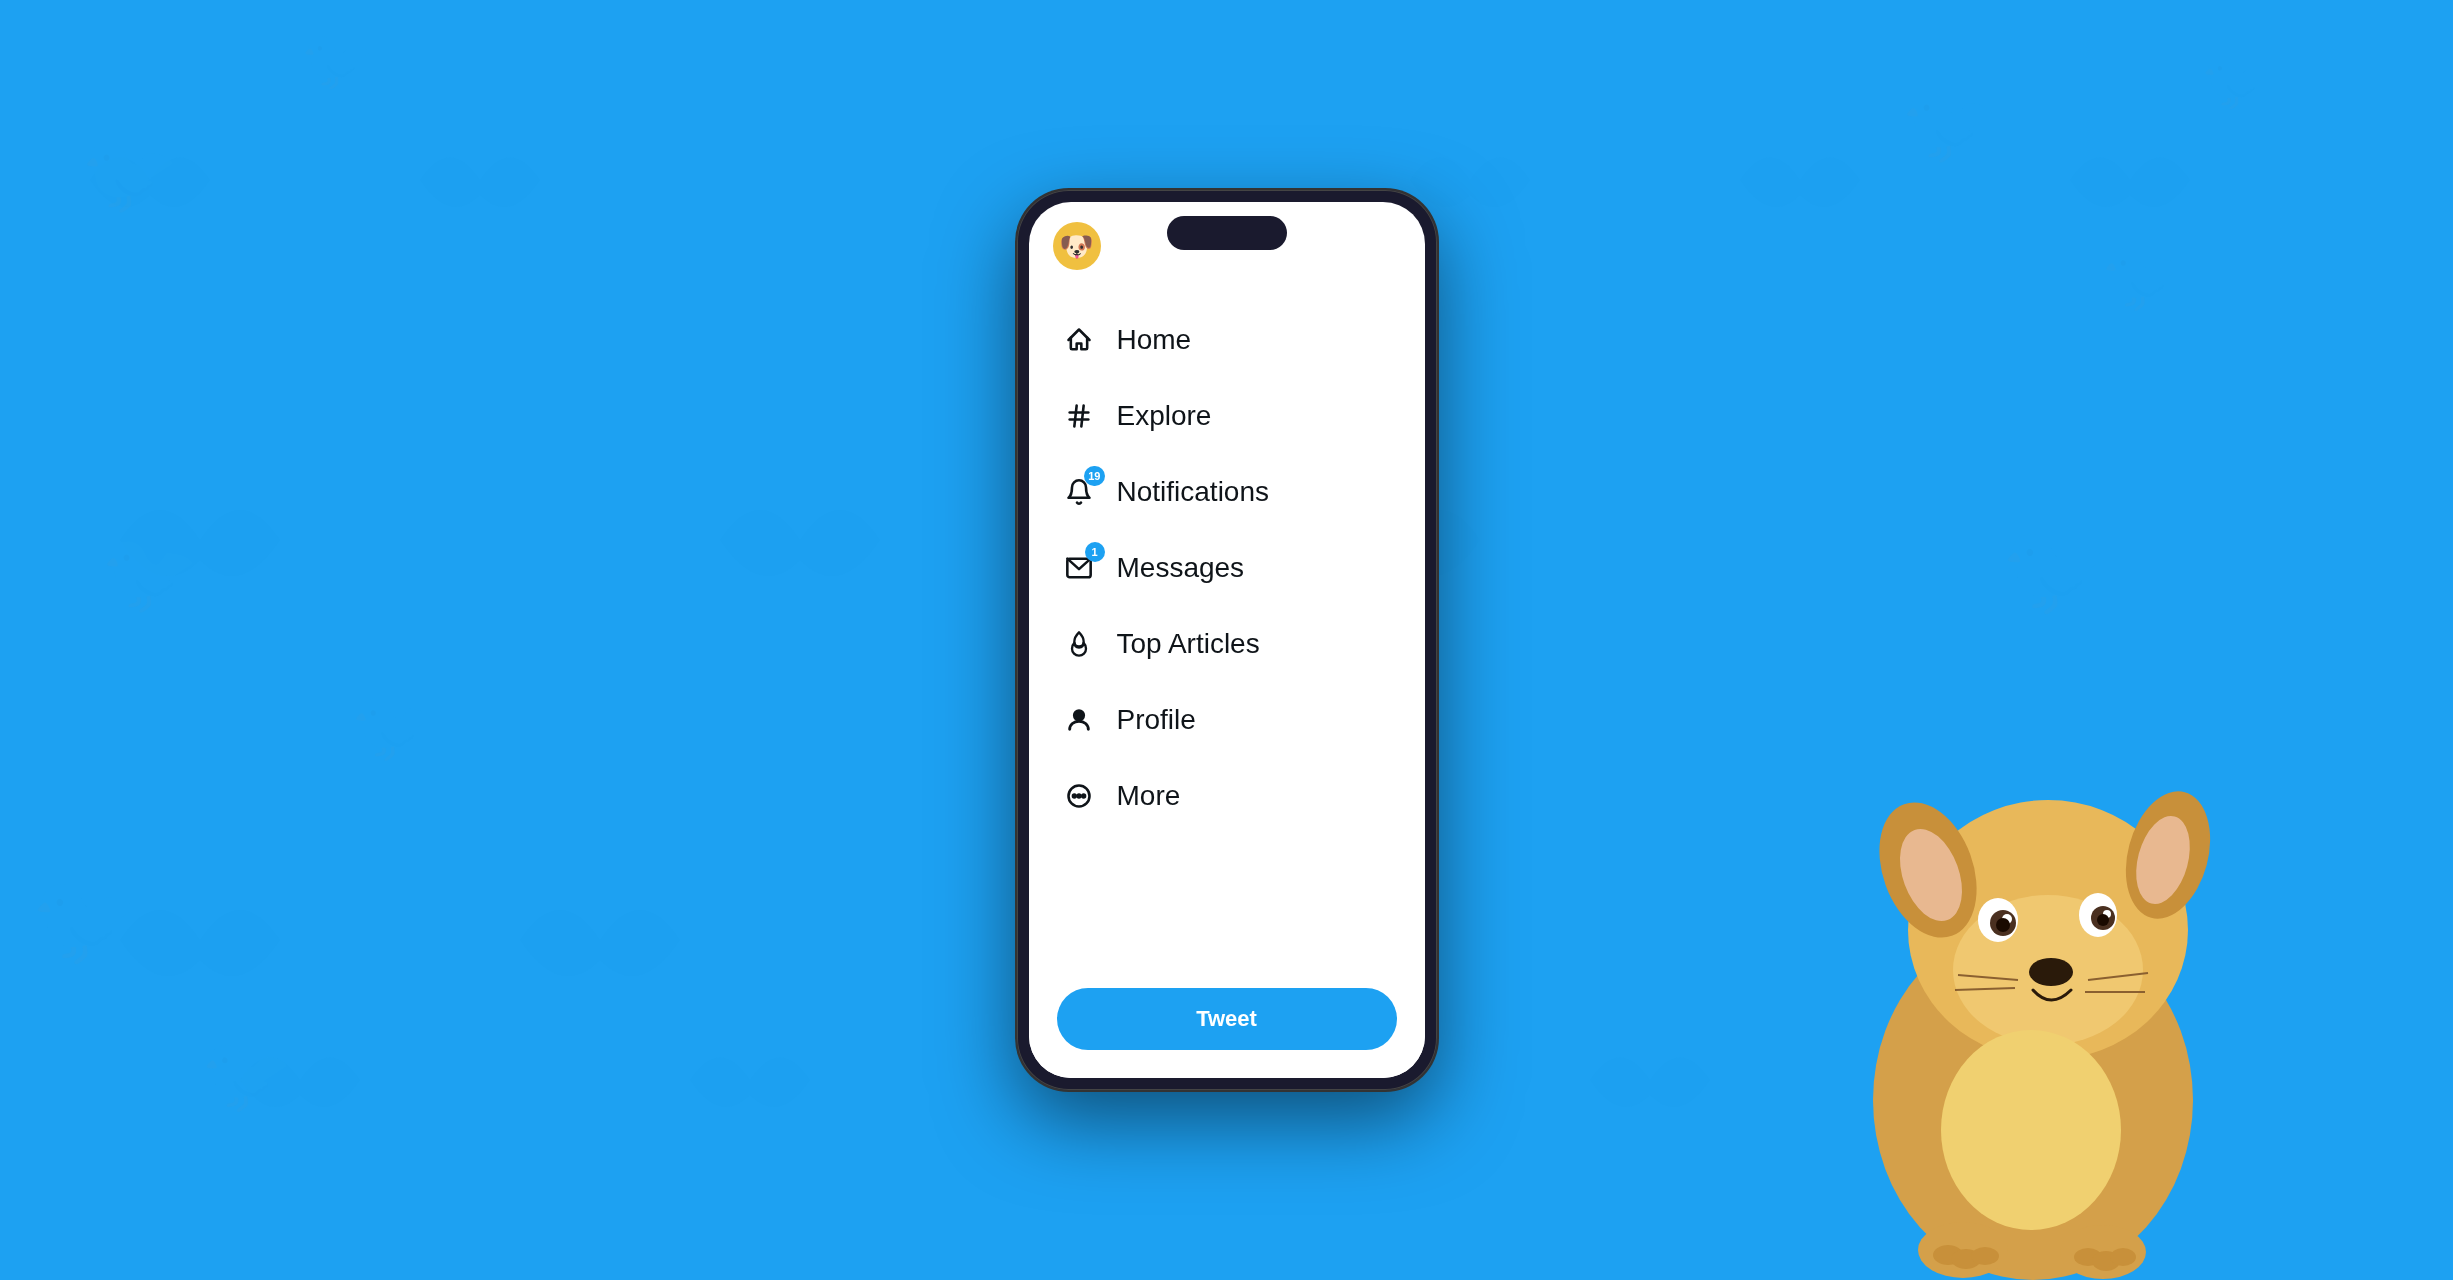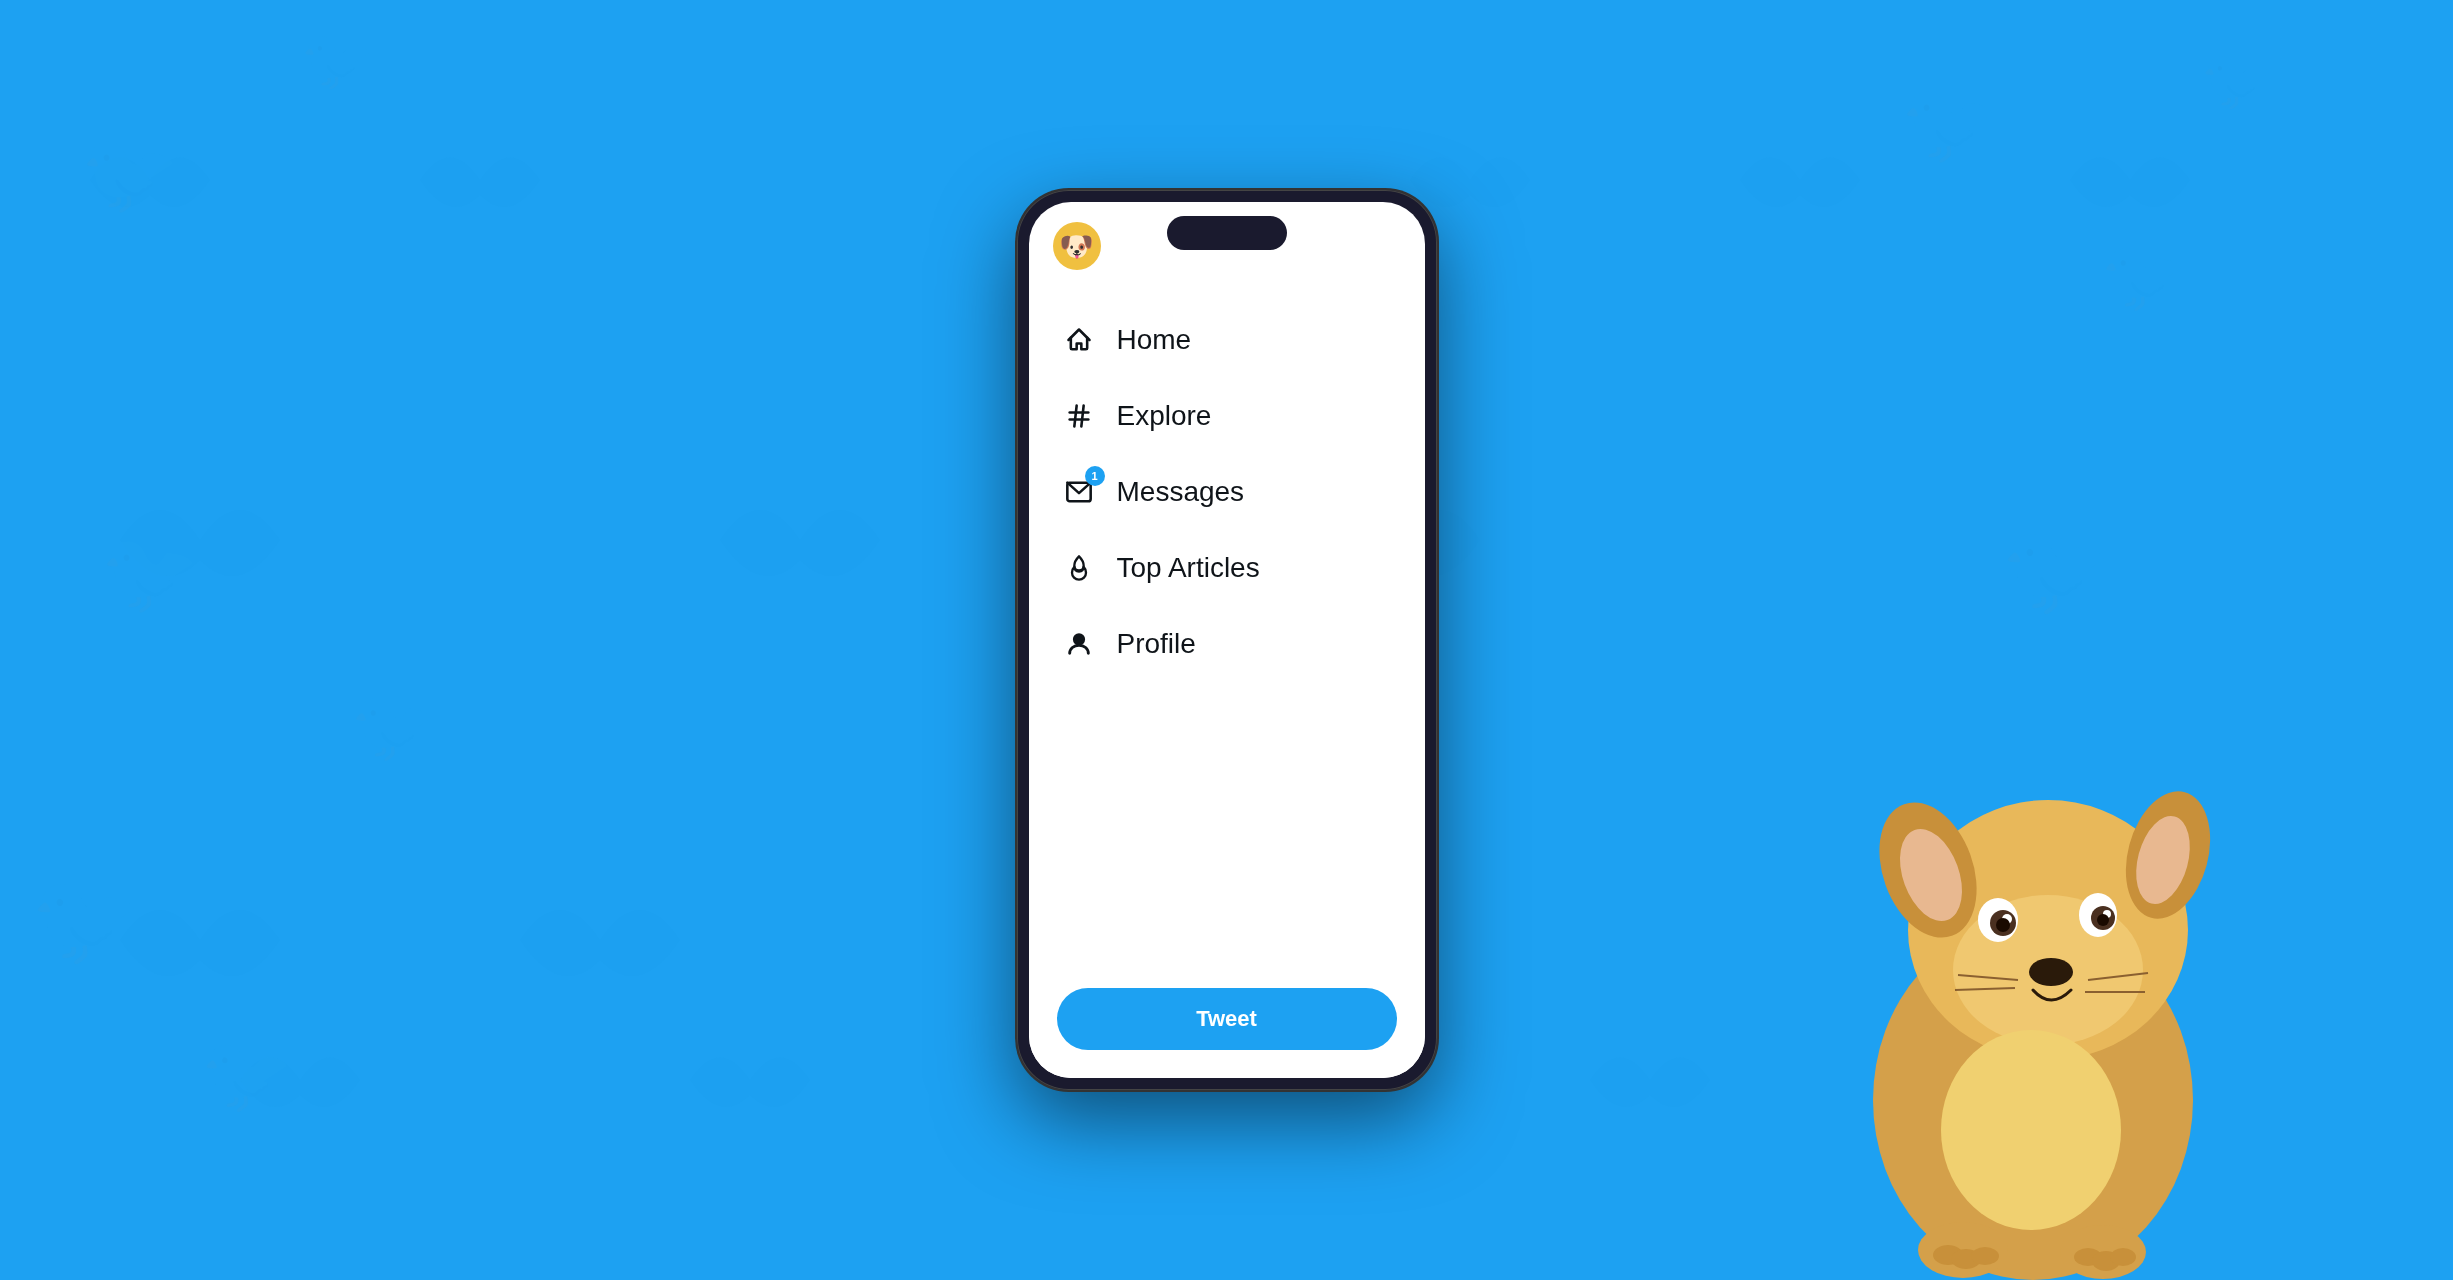--- a/index.html
+++ b/index.html
@@ -310,20 +310,30 @@
             <svg class="icon" viewBox="0 0 24 24">
               <line x1="4" y1="9" x2="20" y2="9" stroke="#0f1419" stroke-width="2.2" stroke-linecap="round"></line>
               <line x1="4" y1="15" x2="20" y2="15" stroke="#0f1419" stroke-width="2.2" stroke-linecap="round"></line>
               <line x1="10" y1="3" x2="8" y2="21" stroke="#0f1419" stroke-width="2.2" stroke-linecap="round"></line>
               <line x1="16" y1="3" x2="14" y2="21" stroke="#0f1419" stroke-width="2.2" stroke-linecap="round"></line>
             </svg>
           </div>
           <span class="menu-label">Explore</span>
         </div>
 
+        <div class="menu-item">
+          <div class="menu-icon-wrap">
+            <svg class="icon" viewBox="0 0 24 24">
+              <path d="M18 8A6 6 0 006 8c0 7-3 9-3 9h18s-3-2-3-9" stroke="#0f1419" stroke-width="2.2" fill="none" stroke-linecap="round" stroke-linejoin="round"></path>
+              <path d="M13.73 21a2 2 0 01-3.46 0" stroke="#0f1419" stroke-width="2.2" fill="none" stroke-linecap="round"></path>
+            </svg>
+            <span class="badge">19</span>
+          </div>
+          <span class="menu-label">Notifications</span>
+        </div>
 
         <div class="menu-item">
           <div class="menu-icon-wrap">
             <svg class="icon" viewBox="0 0 24 24">
               <rect x="2" y="4" width="20" height="16" rx="2" stroke="#0f1419" stroke-width="2.2" fill="none"></rect>
               <polyline points="2,4 12,13 22,4" stroke="#0f1419" stroke-width="2.2" fill="none" stroke-linecap="round" stroke-linejoin="round"></polyline>
             </svg>
             <span class="badge">1</span>
           </div>
           <span class="menu-label">Messages</span>
@@ -343,20 +353,31 @@
         <div class="menu-item">
           <div class="menu-icon-wrap">
             <svg class="icon" viewBox="0 0 24 24">
               <circle cx="12" cy="8" r="4" stroke="#0f1419" stroke-width="2.5" fill="#0f1419"></circle>
               <path d="M4 20c0-4 3.6-7 8-7s8 3 8 7" stroke="#0f1419" stroke-width="2.5" fill="none" stroke-linecap="round"></path>
             </svg>
           </div>
           <span class="menu-label bold">Profile</span>
         </div>
 
+        <div class="menu-item">
+          <div class="menu-icon-wrap">
+            <svg class="icon" viewBox="0 0 24 24">
+              <circle cx="12" cy="12" r="9" stroke="#0f1419" stroke-width="2.2" fill="none"></circle>
+              <circle cx="8" cy="12" r="1.3" fill="#0f1419"></circle>
+              <circle cx="12" cy="12" r="1.3" fill="#0f1419"></circle>
+              <circle cx="16" cy="12" r="1.3" fill="#0f1419"></circle>
+            </svg>
+          </div>
+          <span class="menu-label">More</span>
+        </div>
 
       </div>
 
       <div class="tweet-btn-wrap">
         <button class="tweet-btn">Tweet</button>
       </div>
 
     </div>
   </div>
 </div>

